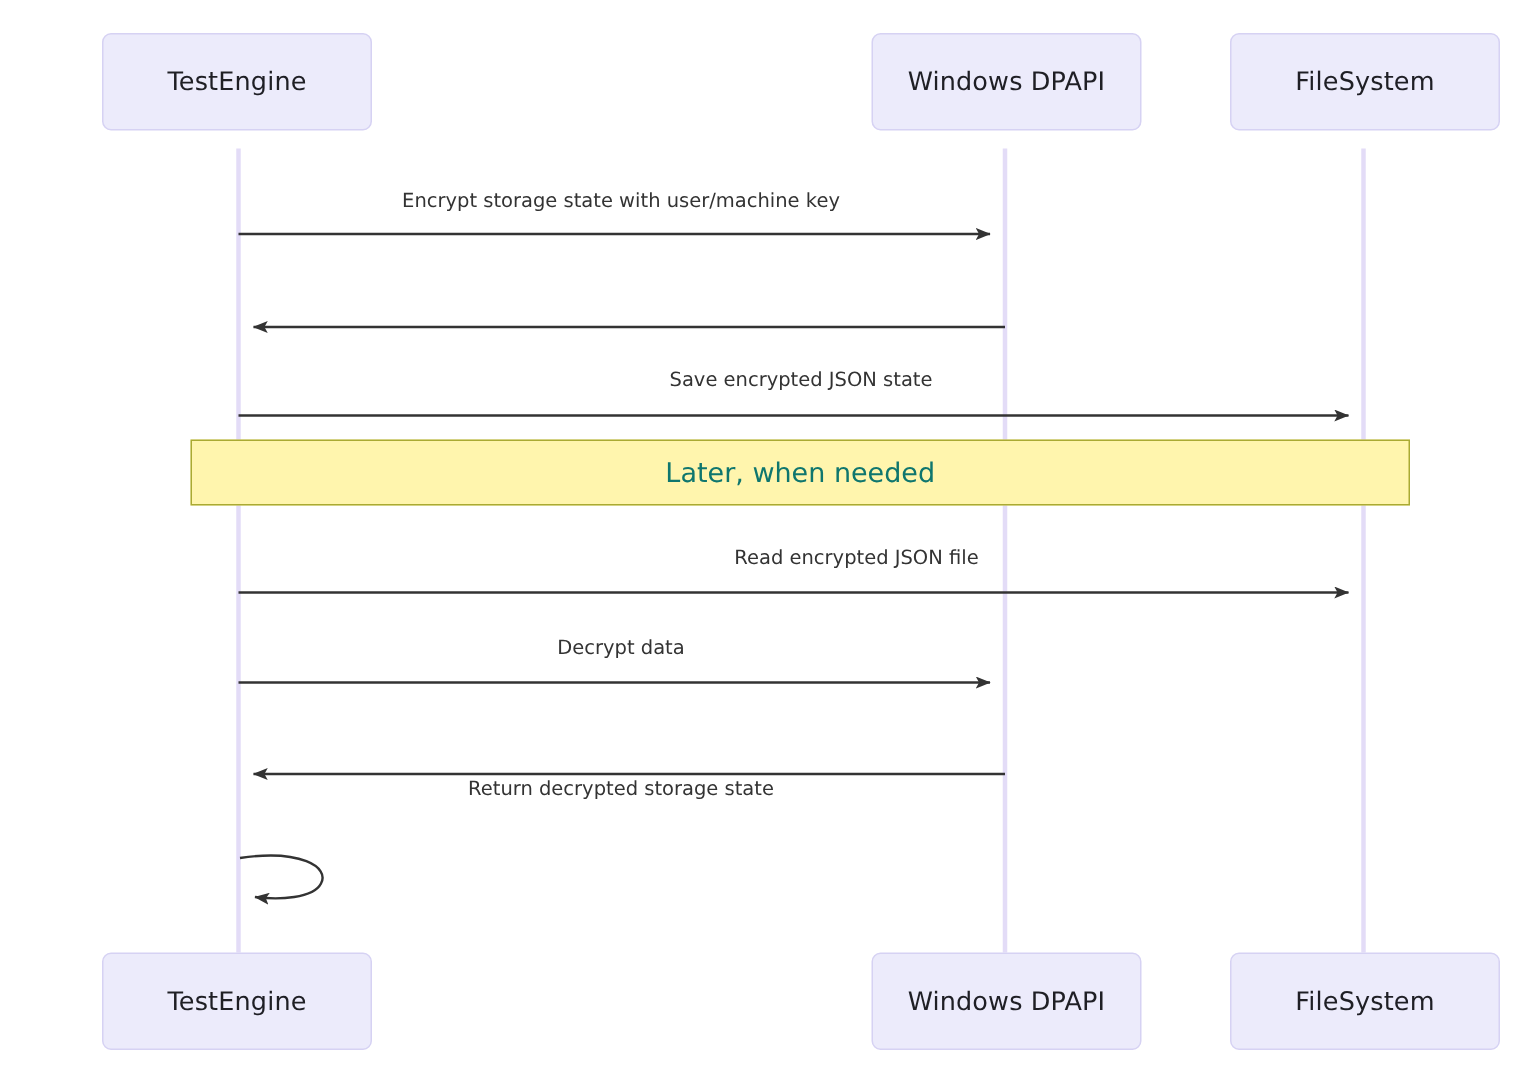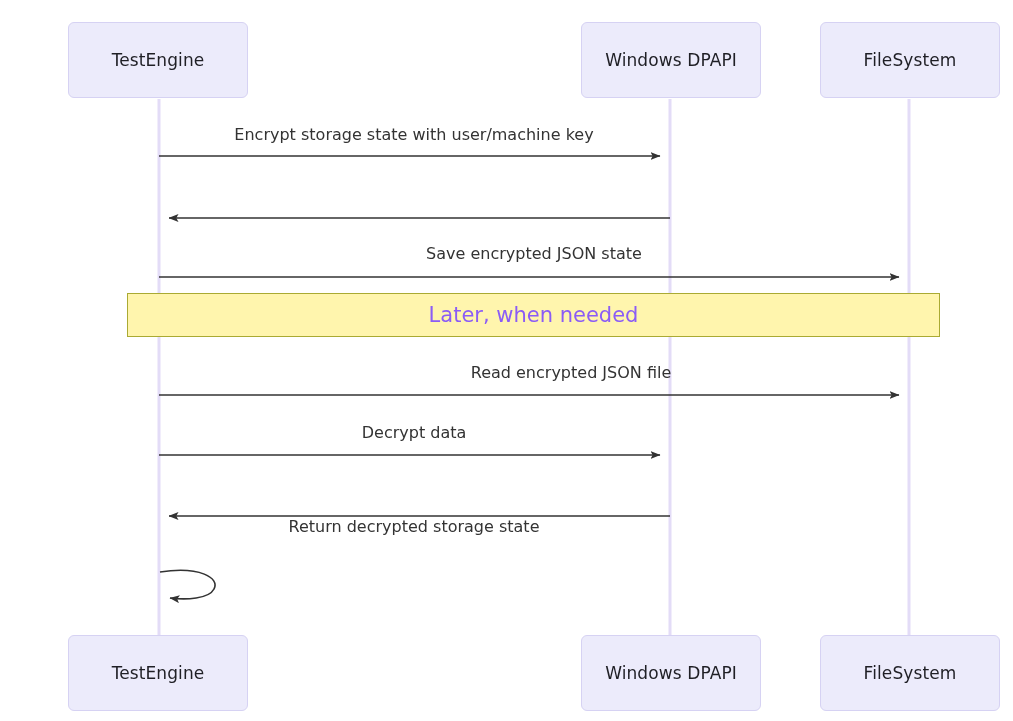--- a/index.html
+++ b/index.html
@@ -25,21 +25,21 @@
     left: 0;
     top: 0;
     width: 1013px;
     height: 721px;
   }
 
   
   .participant {
     position: absolute;
     width: 180px;
-    height: 76px;
+    height: 65px;
     box-sizing: border-box;
     background: #ECEBFB;
     border: 1px solid #D6D2F3;
     border-radius: 6px;
     display: flex;
     align-items: center;
     justify-content: center;
   }
   .participant .p-label {
     font-size: 17px;
@@ -53,29 +53,29 @@
   .note-box {
     position: absolute;
     box-sizing: border-box;
     background: #FFF5AD;
     border: 1px solid #AAAA33;
     display: flex;
     align-items: center;
     justify-content: center;
   }
   .note-box .note-label {
-    font-size: 21px;
-    color: #8b5cf6;
+    font-size: 18px;
+    color: #0f766e;
     white-space: nowrap;
   }
 
   
   .msg-label {
     position: absolute;
-    font-size: 16px;
+    font-size: 13px;
     color: #333333;
     white-space: nowrap;
     text-align: right;
     line-height: 18px;
   }
   .msg-label.centered {
     transform: translateX(-50%);
   }
   .msg-label.leftaligned {
     transform: none;

